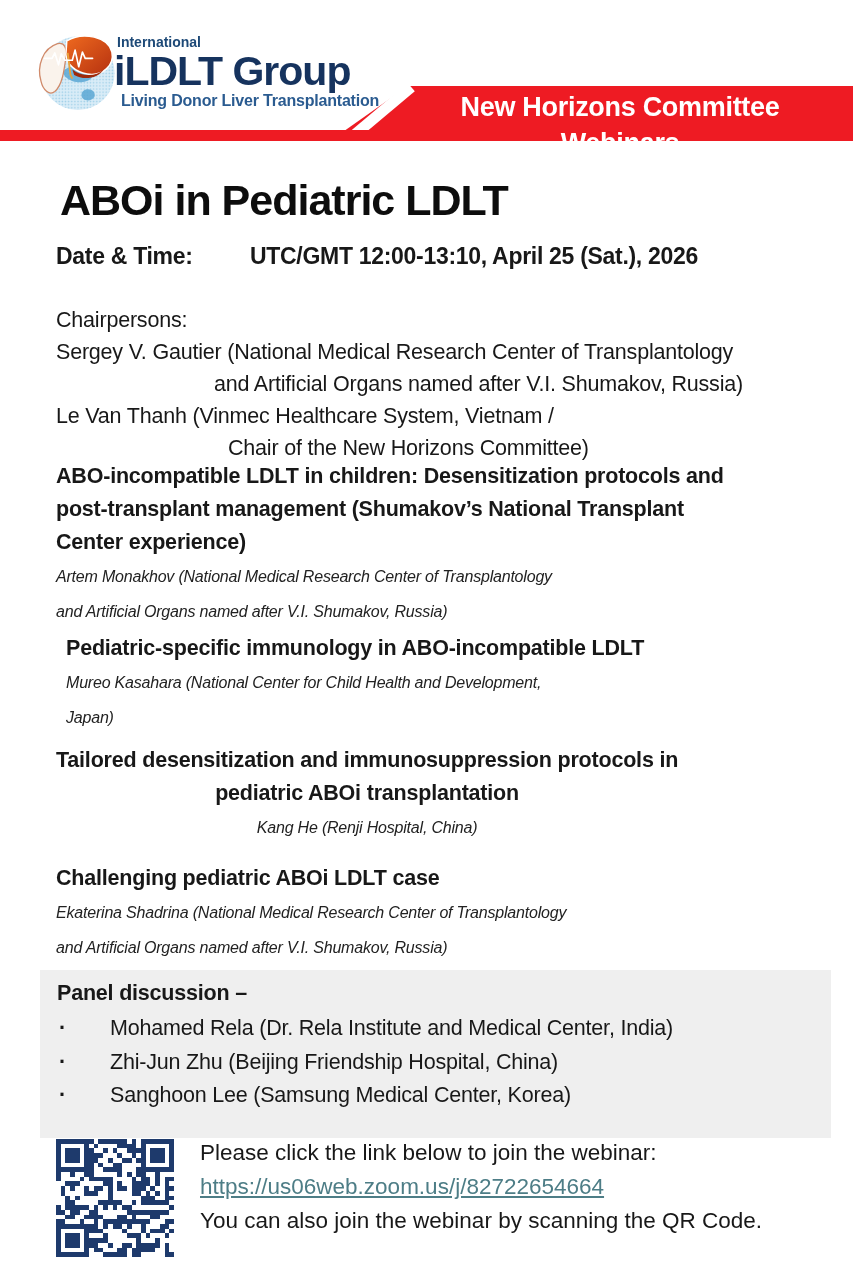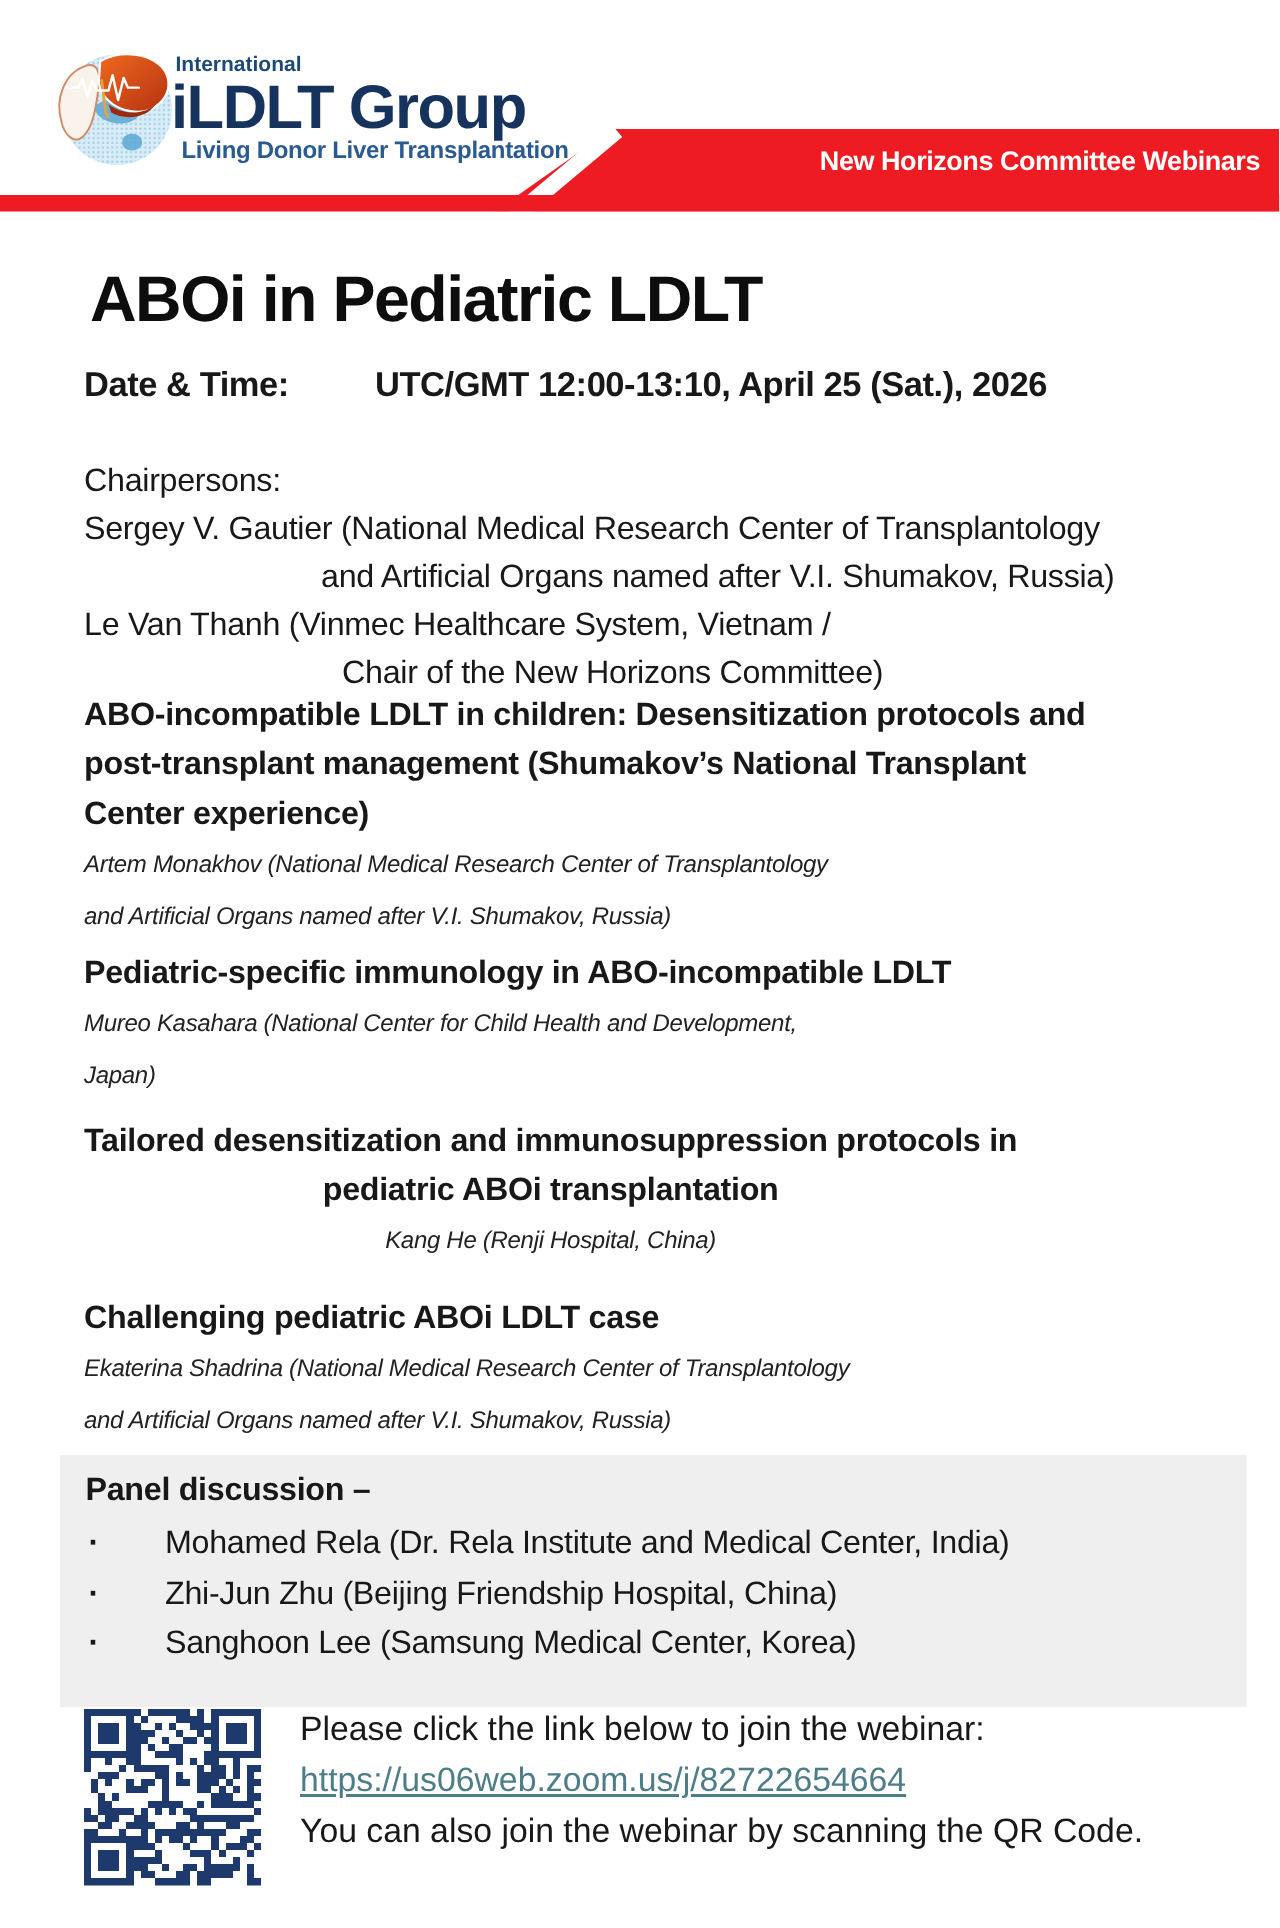--- a/index.html
+++ b/index.html
@@ -15,33 +15,33 @@
   .logo-top{position:absolute;left:117px;top:34px;font-size:14px;font-weight:bold;color:#1d4977;letter-spacing:0;}
   .logo-name{position:absolute;left:114px;top:48px;font-size:41px;font-weight:bold;color:var(--navy);letter-spacing:-1px;}
   .logo-tagline{position:absolute;left:121px;top:92px;font-size:16px;font-weight:bold;color:var(--navy2);letter-spacing:-0.2px;}
 
   
   .stripe{position:absolute;left:0;top:130px;width:853px;height:11px;background:var(--red);}
   .banner{position:absolute;left:330px;top:86px;width:523px;height:55px;background:var(--red);
           clip-path:polygon(78px 0,100% 0,100% 100%,0 100%);}
   .slash{position:absolute;left:369px;top:70px;width:11px;height:96px;background:#ffffff;transform:rotate(50deg);}
   .banner-label{position:absolute;left:400px;top:89px;width:440px;height:36px;line-height:36px;
-          text-align:right;color:#fff;font-size:18px;font-weight:bold;letter-spacing:-0.3px;}
+          text-align:center;color:#fff;font-size:27px;font-weight:bold;letter-spacing:-0.3px;}
 
   
   .abs{position:absolute;left:56px;}
   h1.title{left:60px;top:176px;font-size:43px;font-weight:bold;color:#0d0d0d;letter-spacing:-1px;}
   .schedule{top:243px;font-size:23px;font-weight:bold;letter-spacing:-0.3px;}
   .schedule .lbl{display:inline-block;width:194px;}
   .chairs{top:304px;font-size:21.5px;line-height:32px;letter-spacing:-0.2px;}
   .chairs .ind-a{padding-left:158px;}
   .chairs .ind-b{padding-left:172px;}
   .talk .t{font-size:21.5px;font-weight:bold;line-height:33px;letter-spacing:-0.2px;white-space:nowrap;}
   .talk .s{font-size:16px;font-style:italic;line-height:35px;letter-spacing:-0.2px;white-space:nowrap;color:#222;}
-  .talk1{top:460px;} .talk2{top:632px;} .talk3{top:744px;text-align:center;} .talk4{top:862px;}
+  .talk1{top:460px;} .talk2{top:632px;margin-left:10px;} .talk3{top:744px;text-align:center;} .talk4{top:862px;}
 
   
   .panel{position:absolute;left:40px;top:970px;width:791px;height:168px;background:var(--panel);padding:11px 0 0 17px;}
   .panel .ph{font-size:21.5px;font-weight:bold;letter-spacing:-0.2px;}
   .panel ul{list-style:none;margin-top:6px;}
   .panel li{position:relative;font-size:21.5px;line-height:33.5px;padding-left:53px;letter-spacing:-0.2px;}
   .panel li::before{content:"·";position:absolute;left:2px;top:0;font-weight:bold;}
 
   
   .join-text{position:absolute;left:200px;top:1136px;font-size:22.5px;line-height:34px;}

